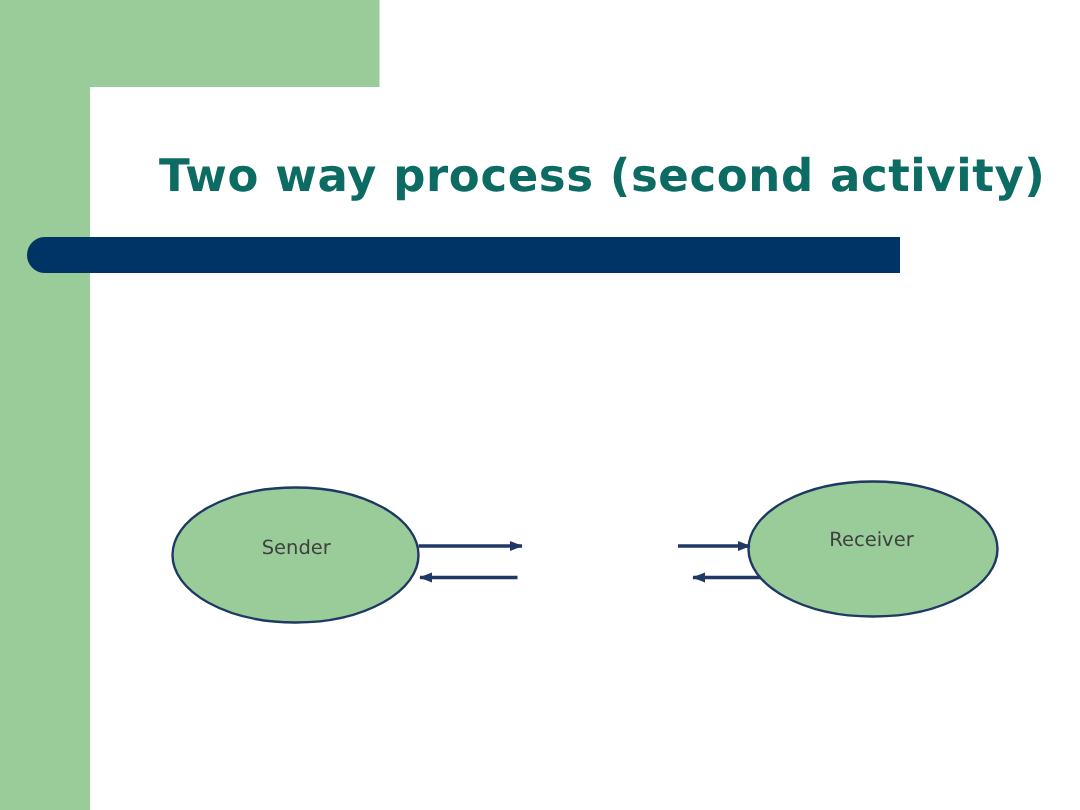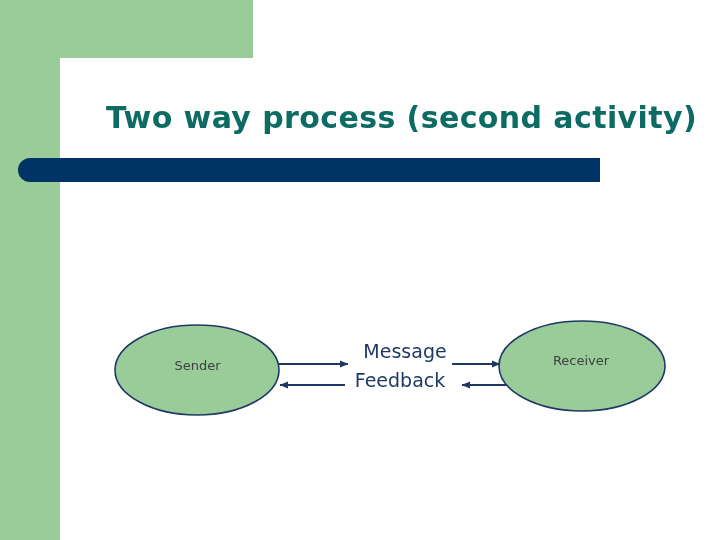--- a/index.html
+++ b/index.html
@@ -132,16 +132,14 @@
     <line x1="279" y1="364" x2="348" y2="364" stroke="#1f3864" stroke-width="2.2" marker-end="url(#arrow-right)"></line>
     <line x1="452" y1="364" x2="500" y2="364" stroke="#1f3864" stroke-width="2.2" marker-end="url(#arrow-right)"></line>
 
     <line x1="507" y1="385" x2="462" y2="385" stroke="#1f3864" stroke-width="2.2" marker-end="url(#arrow-left)"></line>
     <line x1="345" y1="385" x2="280" y2="385" stroke="#1f3864" stroke-width="2.2" marker-end="url(#arrow-left)"></line>
   </svg>
 
   <div class="ellipse-label label-sender">Sender</div>
   <div class="ellipse-label label-receiver">Receiver</div>
 
-  <div class="flow-label label-message">Message</div>
-  <div class="flow-label label-feedback">Feedback</div>
 
 </div>
 
 </body></html>

